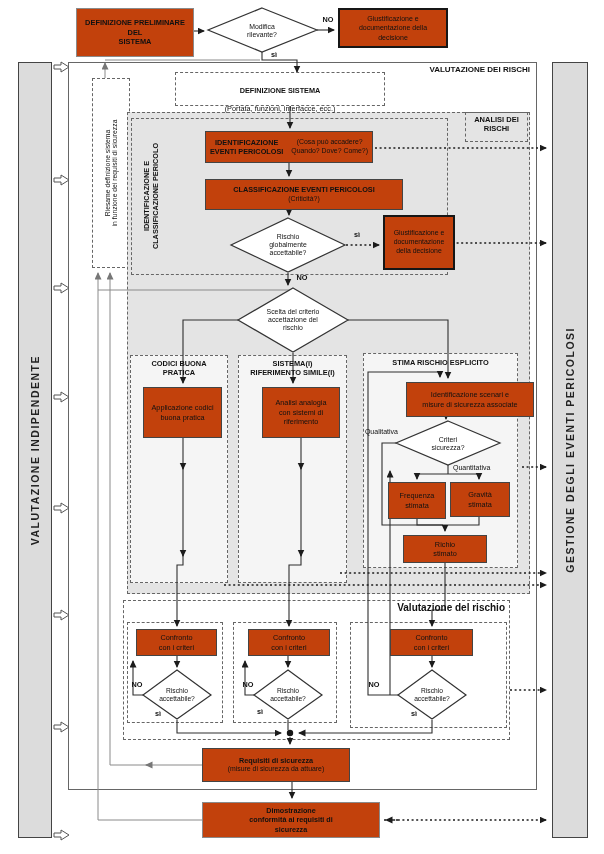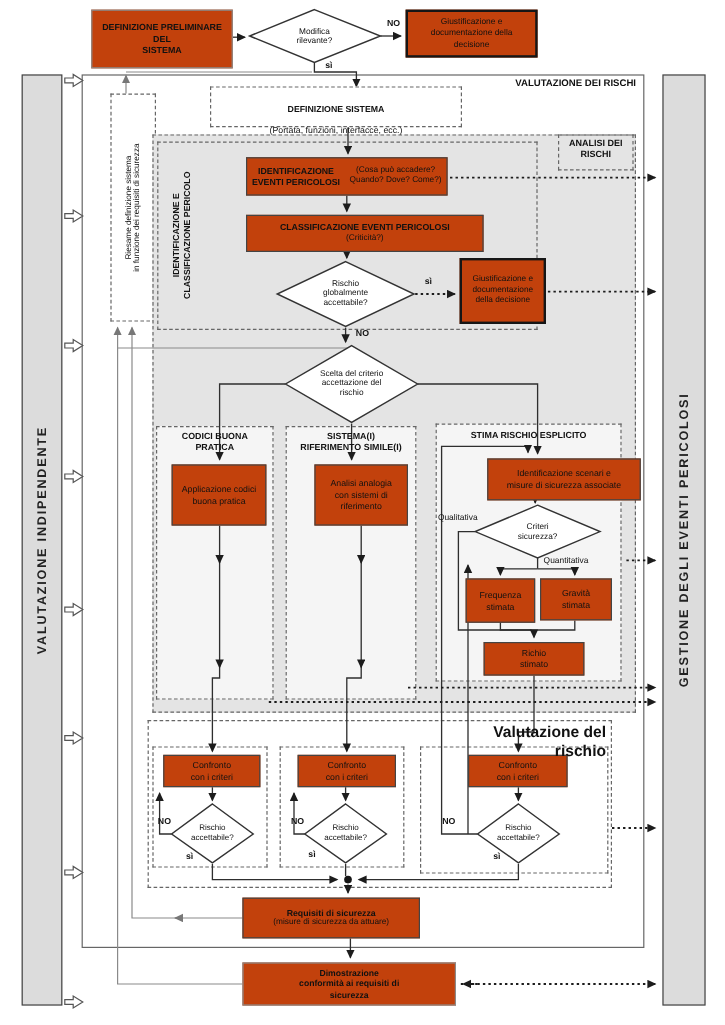--- a/index.html
+++ b/index.html
@@ -61,21 +61,21 @@
   <div class="dashbox" style="left:130px;top:355px;width:98px;height:228px;background:#f5f5f5;"></div>
   <div class="dashbox" style="left:238px;top:355px;width:109px;height:228px;background:#f5f5f5;"></div>
   <div class="dashbox" style="left:363px;top:353px;width:155px;height:215px;background:#f5f5f5;"></div>
   <div class="lbl b" style="left:130px;top:359px;width:98px;font-size:7.4px;">CODICI BUONA
 PRATICA</div>
   <div class="lbl b" style="left:238px;top:359px;width:109px;font-size:7.4px;">SISTEMA(I)
 RIFERIMENTO SIMILE(I)</div>
   <div class="lbl b" style="left:363px;top:358px;width:155px;font-size:7.4px;">STIMA RISCHIO ESPLICITO</div>
 
   <div class="dashbox" style="left:123px;top:600px;width:387px;height:140px;background:#fff;"></div>
-  <div class="lbl b" style="left:395px;top:602px;width:110px;text-align:right;font-size:13px;">Valutazione del rischio</div>
+  <div class="lbl b" style="left:395px;top:602px;width:110px;text-align:right;font-size:10px;">Valutazione del rischio</div>
   <div class="dashbox" style="left:127px;top:622px;width:96px;height:101px;"></div>
   <div class="dashbox" style="left:233px;top:622px;width:104px;height:101px;"></div>
   <div class="dashbox" style="left:350px;top:622px;width:157px;height:106px;"></div>
 
   <svg class="ov" width="604" height="854" viewBox="0 0 604 854">
     <defs>
       <marker id="ad" markerUnits="userSpaceOnUse" markerWidth="9" markerHeight="9" refX="6.5" refY="3.5" orient="auto">
         <path d="M0,0 L7.5,3.5 L0,7 Z" fill="#1c1c1c"></path>
       </marker>
       <marker id="ag" markerUnits="userSpaceOnUse" markerWidth="9" markerHeight="9" refX="6.5" refY="3.5" orient="auto">

